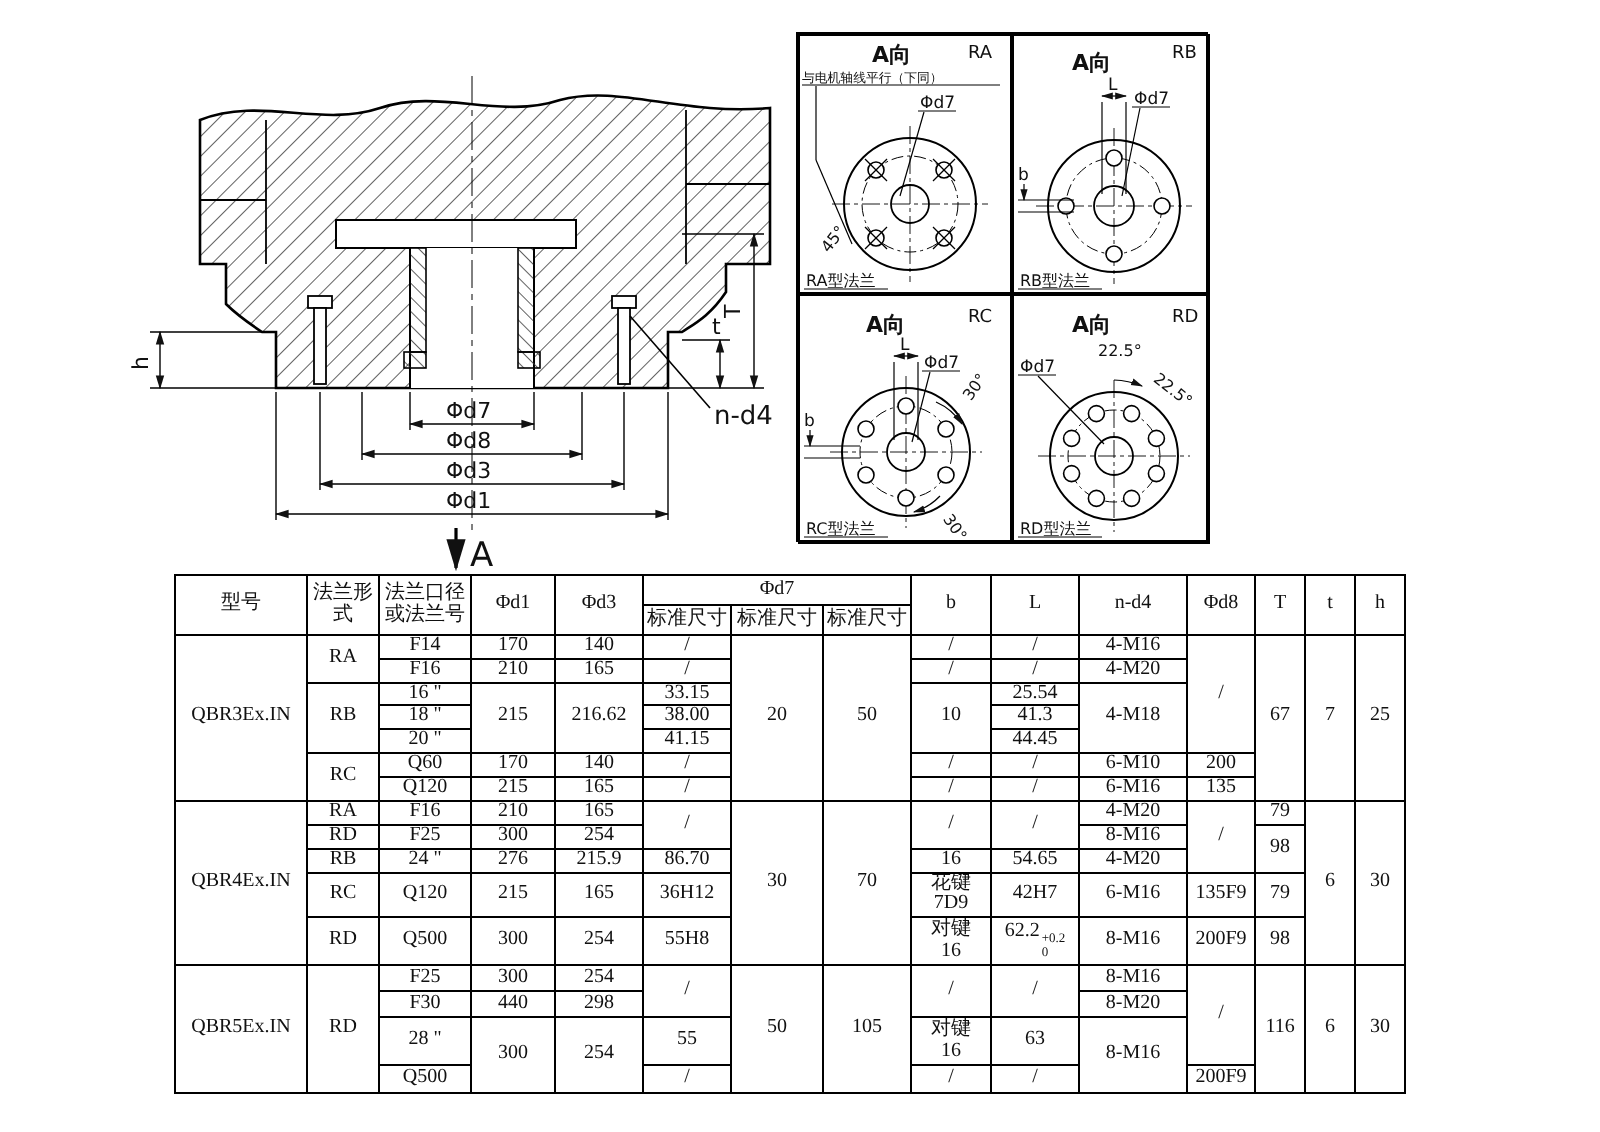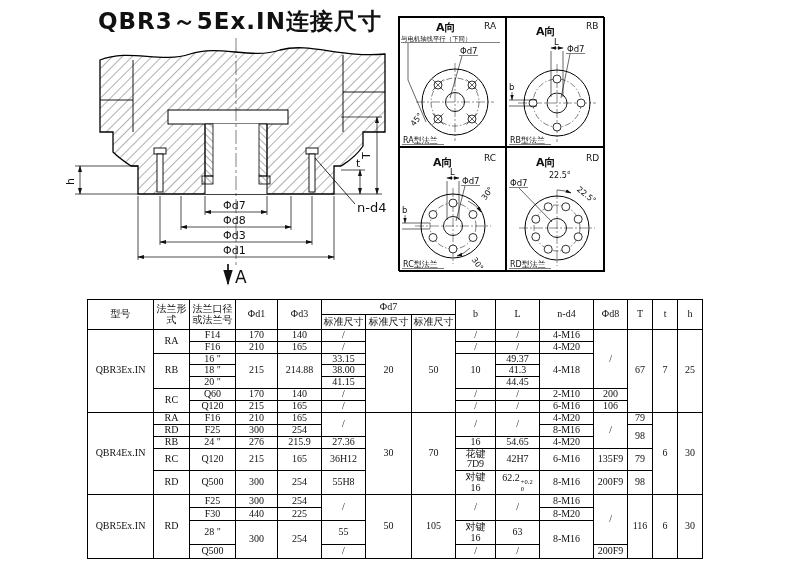--- a/index.html
+++ b/index.html
@@ -8,35 +8,34 @@
   .title{position:absolute;left:98px;top:6px;font-size:23px;font-weight:bold;
          letter-spacing:1px;font-family:"DejaVu Sans", sans-serif;white-space:nowrap;}
   
   .panels{position:absolute;left:398px;top:16px;width:206px;height:255px;
           display:grid;grid-template-columns:107px 99px;grid-template-rows:130px 125px;
           border:1.5px solid #000;box-sizing:border-box;}
   .panel{position:relative;border:0.75px solid #000;box-sizing:border-box;}
   .panel svg{display:block;width:100%;height:100%;}
   svg text{fill:#111;font-family:"DejaVu Sans", sans-serif;}
   
-  .dimtable{position:absolute;left:87px;top:299px;border-collapse:collapse;
+  .dimtable{position:absolute;left:87px;top:287px;border-collapse:collapse;
             table-layout:fixed;width:615px;}
   .dimtable th,.dimtable td{border:1px solid #000;text-align:center;vertical-align:middle;
             font-size:10px;font-weight:normal;line-height:1.08;padding:0 1px;
             font-family:"Liberation Serif", serif;overflow:hidden;}
   .dimtable thead tr{height:15px;}
   .tol{display:inline-flex;flex-direction:column;font-size:6.5px;line-height:1.05;
        vertical-align:-3px;margin-left:1px;text-align:left;}
 </style>
 </head>
 <body>
 
 <div class="page">
 
-  <div class="title">QBR3～5Ex.IN连接尺寸</div>
 
   <svg style="position:absolute;left:55px;top:34px;" width="350" height="256" viewBox="0 0 350 256">
     <defs>
       <pattern id="hat" width="7" height="7" patternUnits="userSpaceOnUse" patternTransform="rotate(45)">
         <line x1="0" y1="0" x2="0" y2="7" stroke="#3a3a3a" stroke-width="0.8"></line>
       </pattern>
       <pattern id="hat2" width="5" height="5" patternUnits="userSpaceOnUse" patternTransform="rotate(-45)">
         <line x1="0" y1="0" x2="0" y2="5" stroke="#3a3a3a" stroke-width="0.8"></line>
       </pattern>
       <marker id="arE" markerWidth="10" markerHeight="8" refX="9" refY="4" orient="auto">
@@ -345,56 +344,56 @@
           <td>165</td>
           <td>/</td>
           <td>/</td>
           <td>/</td>
           <td>4-M20</td>
         </tr>
         <tr style="height: 11px;">
           <td rowspan="3">RB</td>
           <td>16 "</td>
           <td rowspan="3">215</td>
-          <td rowspan="3">214.88</td>
+          <td rowspan="3">216.62</td>
           <td>33.15</td>
           <td rowspan="3">10</td>
-          <td>49.37</td>
+          <td>25.54</td>
           <td rowspan="3">4-M18</td>
         </tr>
         <tr style="height: 11px;">
           <td>18 "</td>
           <td>38.00</td>
           <td>41.3</td>
         </tr>
         <tr style="height: 11px;">
           <td>20 "</td>
           <td>41.15</td>
           <td>44.45</td>
         </tr>
         <tr style="height: 11px;">
           <td rowspan="2">RC</td>
           <td>Q60</td>
           <td>170</td>
           <td>140</td>
           <td>/</td>
           <td>/</td>
           <td>/</td>
-          <td>2-M10</td>
+          <td>6-M10</td>
           <td>200</td>
         </tr>
         <tr style="height: 11px;">
           <td>Q120</td>
           <td>215</td>
           <td>165</td>
           <td>/</td>
           <td>/</td>
           <td>/</td>
           <td>6-M16</td>
-          <td>106</td>
+          <td>135</td>
         </tr>
         <tr style="height: 12px;">
           <td rowspan="5">QBR4Ex.IN</td>
           <td>RA</td>
           <td>F16</td>
           <td>210</td>
           <td>165</td>
           <td rowspan="2">/</td>
           <td rowspan="5">30</td>
           <td rowspan="5">70</td>
@@ -412,21 +411,21 @@
           <td>300</td>
           <td>254</td>
           <td>8-M16</td>
           <td rowspan="2">98</td>
         </tr>
         <tr style="height: 12px;">
           <td>RB</td>
           <td>24 "</td>
           <td>276</td>
           <td>215.9</td>
-          <td>27.36</td>
+          <td>86.70</td>
           <td>16</td>
           <td>54.65</td>
           <td>4-M20</td>
         </tr>
         <tr style="height: 22px;">
           <td>RC</td>
           <td>Q120</td>
           <td>215</td>
           <td>165</td>
           <td>36H12</td>
@@ -464,21 +463,21 @@
           <td rowspan="2">/</td>
           <td>8-M16</td>
           <td rowspan="3">/</td>
           <td rowspan="4">116</td>
           <td rowspan="4">6</td>
           <td rowspan="4">30</td>
         </tr>
         <tr style="height: 13px;">
           <td>F30</td>
           <td>440</td>
-          <td>225</td>
+          <td>298</td>
           <td>8-M20</td>
         </tr>
         <tr style="height: 24px;">
           <td>28 "</td>
           <td rowspan="2">300</td>
           <td rowspan="2">254</td>
           <td>55</td>
           <td>对键<br>16</td>
           <td>63</td>
           <td rowspan="2">8-M16</td>

